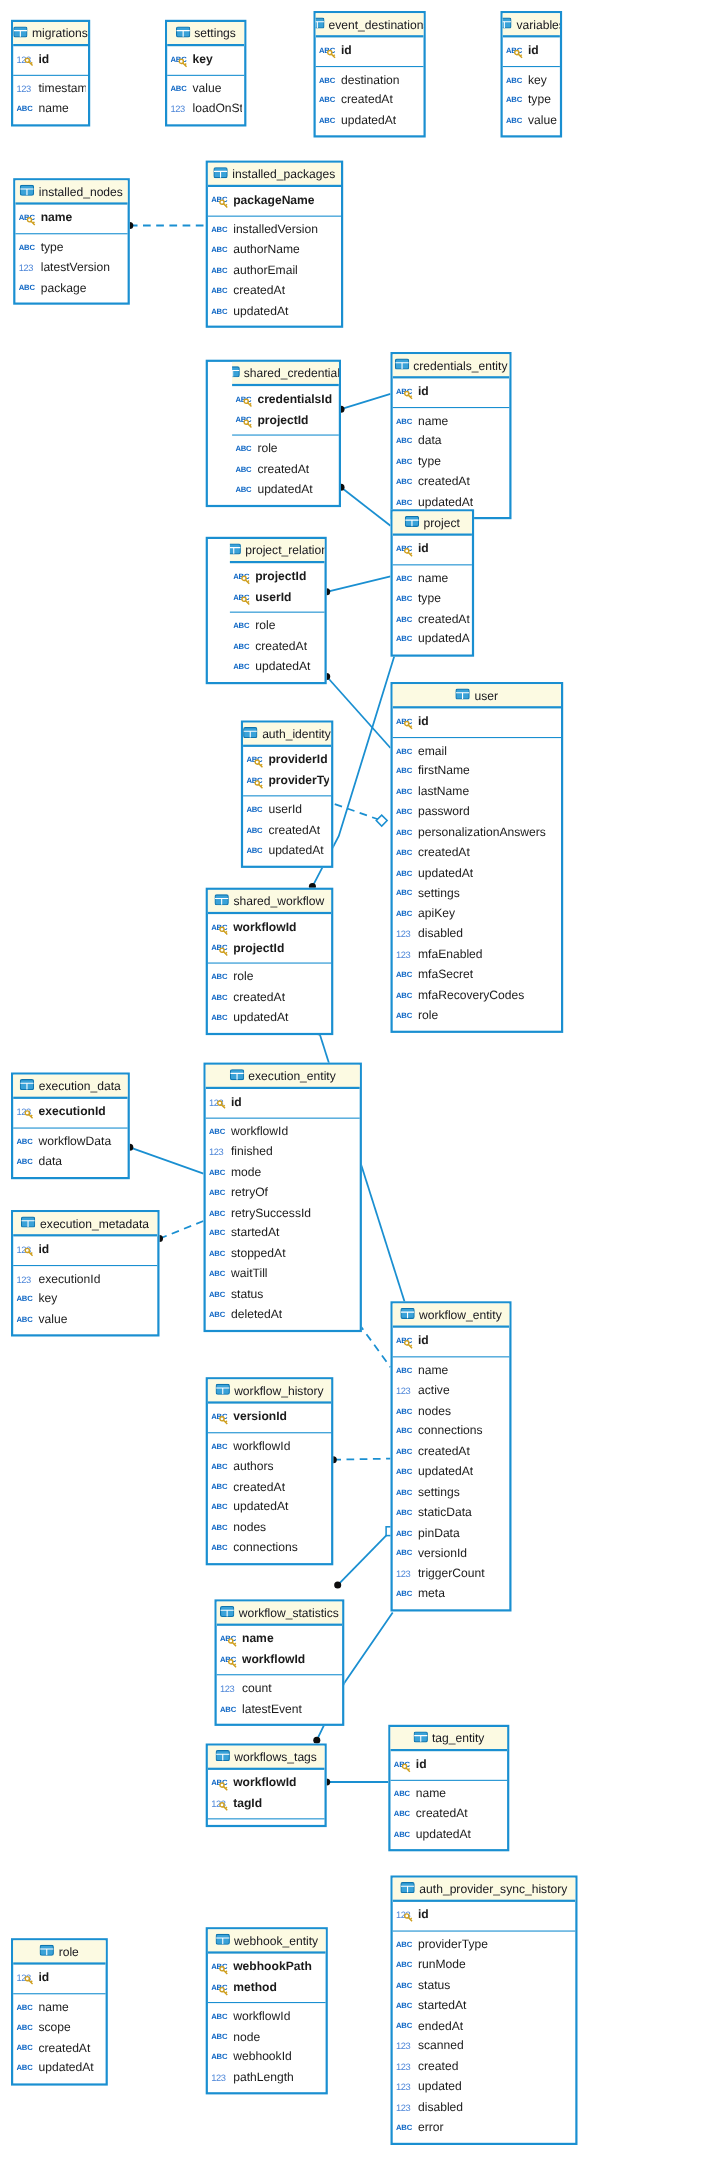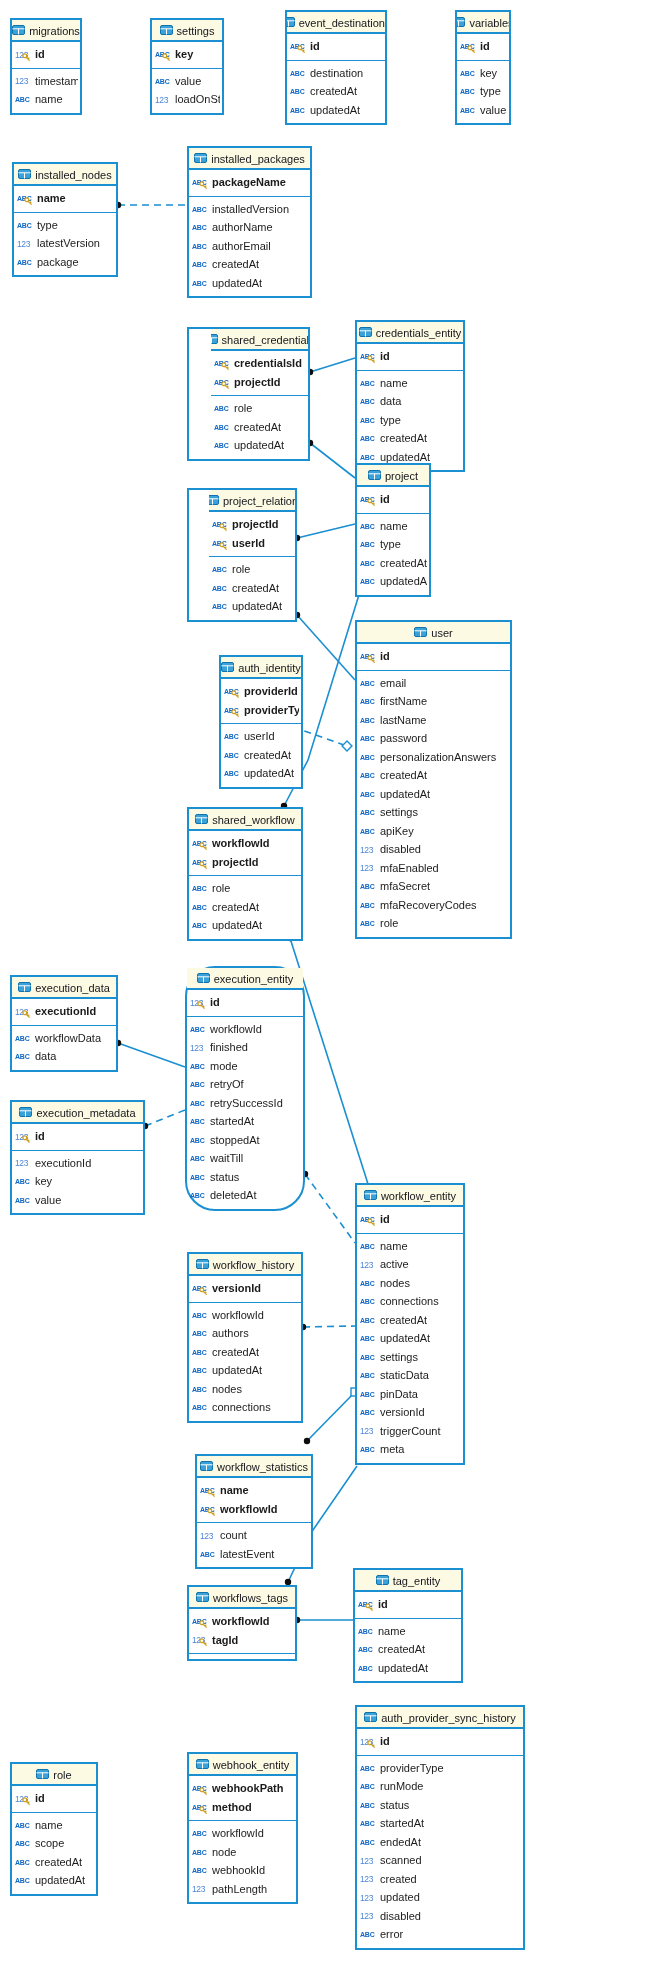--- a/index.html
+++ b/index.html
@@ -602,21 +602,21 @@
         <div class="row">
           <span class="ic"><span class="abc">ABC</span></span>
           <span class="lbl">workflowData</span>
         </div>
         <div class="row">
           <span class="ic"><span class="abc">ABC</span></span>
           <span class="lbl">data</span>
         </div>
       </div>
     </div>
-    <div class="table" style="left: 185px; top: 966px; width: 120px; border-radius: 30px;">
+    <div class="table" style="left: 185px; top: 966px; width: 144px;">
       <div class="hdr">
         <span><svg width="13" height="10" viewBox="0 0 13 10">
             <rect x="0.5" y="0.5" width="12" height="9" rx="1.5" fill="#3aa2d8" stroke="#0f74ae"></rect>
             <line x1="0.5" y1="3.8" x2="12.5" y2="3.8" stroke="#fff"></line>
             <line x1="6.5" y1="3.8" x2="6.5" y2="9.5" stroke="#fff"></line>
           </svg></span>
         <span class="tname">execution_entity</span>
       </div>
       <div class="sec pk">
         <div class="row">

